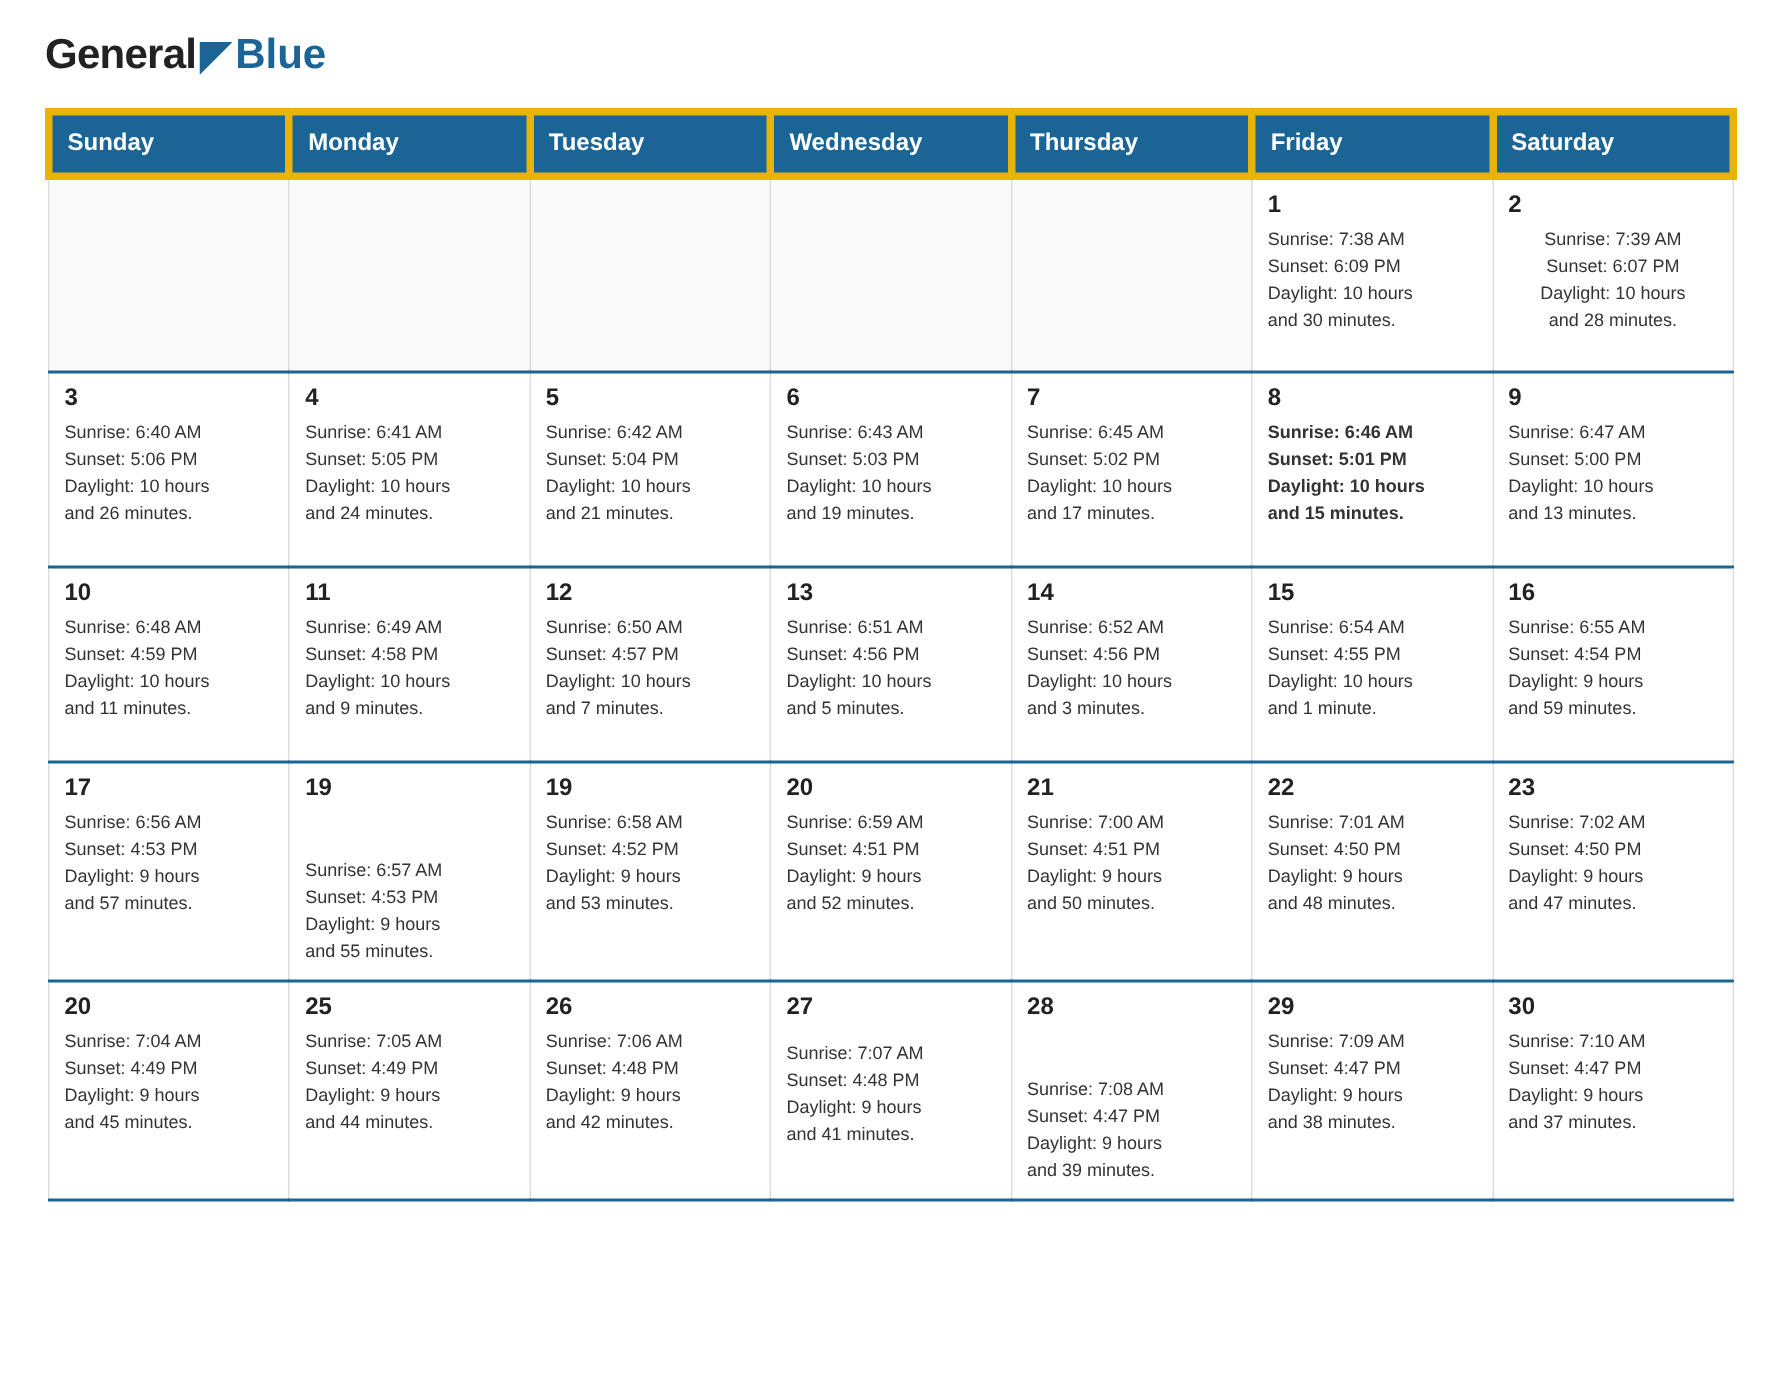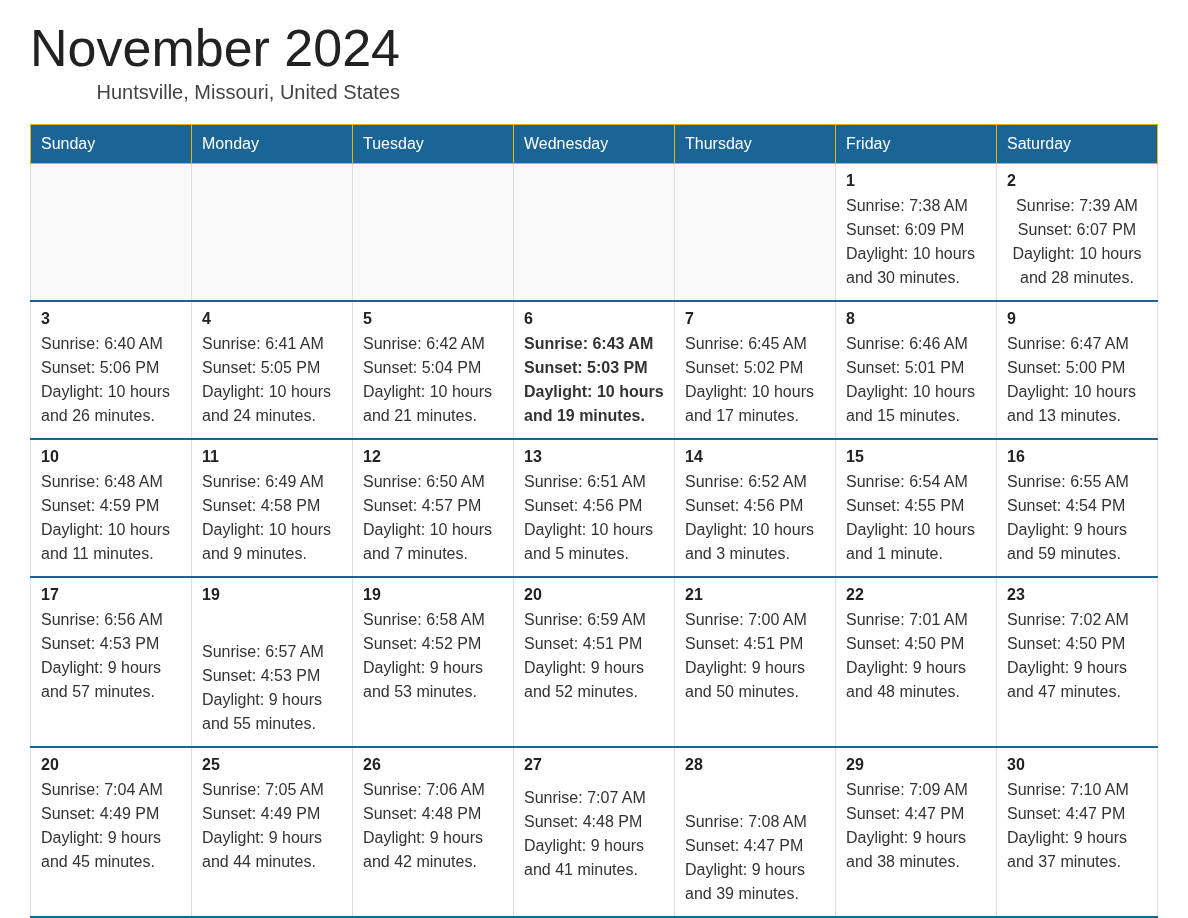--- a/index.html
+++ b/index.html
@@ -56,24 +56,24 @@
     .calendar {
       width: 100%;
       border-collapse: collapse;
     }
     .calendar thead tr {
       background-color: #1a6496;
     }
     .calendar thead th {
       color: #fff;
       font-size: 16px;
-      font-weight: normal;
+      font-weight: bold;
       padding: 10px 10px;
       text-align: left;
-      border: 1px solid #eab308;
+      border: 5px solid #eab308;
       width: calc(100% / 7);
     }
     .calendar tbody tr {
       border-bottom: 2px solid #1a6496;
     }
     .calendar tbody td {
       vertical-align: top;
       padding: 8px 10px 10px 10px;
       font-size: 13px;
       color: #333;
@@ -84,44 +84,51 @@
       width: calc(100% / 7);
     }
     .day-number {
       font-size: 16px;
       font-weight: bold;
       color: #222;
       margin-bottom: 4px;
       display: block;
     }
     .day-info {
-      font-size: 16px;
+      font-size: 12px;
       color: #333;
       line-height: 1.5;
     }
     .empty-cell {
       background: #f9f9f9;
     }
     .calendar tbody tr:last-child {
       border-bottom: 2px solid #1a6496;
     }
     .calendar tbody tr td:first-child {
       border-left: 1px solid #ddd;
     }
     .calendar tbody tr td:last-child {
       border-right: 1px solid #ddd;
     }
   </style>
 </head>
 <body>
 
 <div class="header">
-  <div class="title-block">
-    <h1>November 2024</h1>
-    <h2>Huntsville, Missouri, United States</h2>
+  <div class="logo">
+    <div class="logo-text">
+      <span class="logo-general">General</span>
+      <div style="display:inline-flex;align-items:flex-start;margin-left:2px;">
+        <svg width="22" height="22" viewBox="0 0 22 22" style="margin-top:5px;">
+          <polygon points="0,0 22,0 0,22" fill="#1a6496"></polygon>
+        </svg>
+      </div>
+      <span class="logo-blue">Blue</span>
+    </div>
   </div>
 </div>
 
 <table class="calendar">
   <thead>
     <tr>
     <th>Sunday</th>
         <th>Monday</th>
         <th>Tuesday</th>
         <th>Wednesday</th>
@@ -169,35 +176,35 @@
         </td>
         <td>
           <span class="day-number">5</span>
           <div class="day-info" style="white-space: pre-line;">Sunrise: 6:42 AM
 Sunset: 5:04 PM
 Daylight: 10 hours
 and 21 minutes.</div>
         </td>
         <td>
           <span class="day-number">6</span>
-          <div class="day-info" style="white-space: pre-line; font-weight: bold;">Sunrise: 6:43 AM
+          <div class="day-info" style="white-space: pre-line;">Sunrise: 6:43 AM
 Sunset: 5:03 PM
 Daylight: 10 hours
 and 19 minutes.</div>
         </td>
         <td>
           <span class="day-number">7</span>
           <div class="day-info" style="white-space: pre-line;">Sunrise: 6:45 AM
 Sunset: 5:02 PM
 Daylight: 10 hours
 and 17 minutes.</div>
         </td>
         <td>
           <span class="day-number">8</span>
-          <div class="day-info" style="white-space: pre-line;">Sunrise: 6:46 AM
+          <div class="day-info" style="white-space: pre-line; font-weight: bold;">Sunrise: 6:46 AM
 Sunset: 5:01 PM
 Daylight: 10 hours
 and 15 minutes.</div>
         </td>
         <td>
           <span class="day-number">9</span>
           <div class="day-info" style="white-space: pre-line;">Sunrise: 6:47 AM
 Sunset: 5:00 PM
 Daylight: 10 hours
 and 13 minutes.</div>

